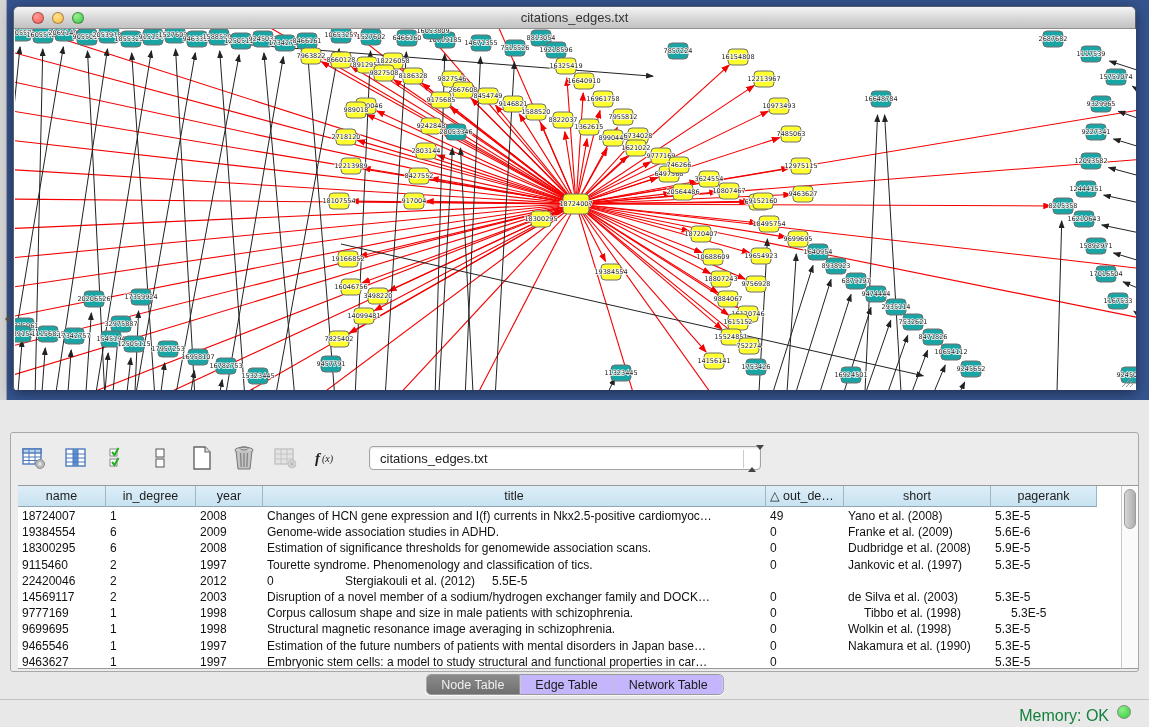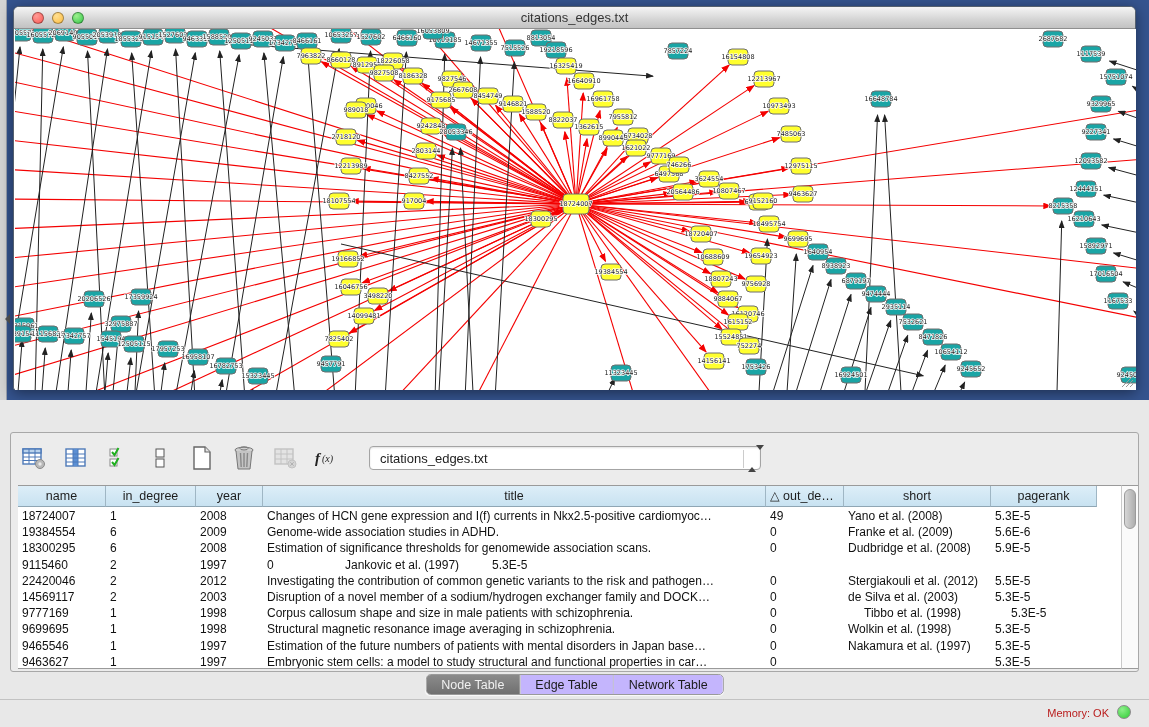--- a/index.html
+++ b/index.html
@@ -52,21 +52,21 @@
   #vthumb{position:absolute;left:2px;top:3px;width:12px;height:40px;border-radius:7px;
     background:linear-gradient(90deg,#d6d6d6,#aeaeae);border:1px solid #9b9b9b;}
   
   #tabs{position:absolute;left:50%;transform:translateX(-50%);top:274px;display:inline-flex;height:21px;
     border:1px solid #9a9a9a;border-radius:5px;overflow:hidden;background:#fcfcfc;box-shadow:0 1px 1px rgba(255,255,255,.8);}
   .tab{padding:0 15px;font-size:12.5px;line-height:20px;color:#1c1c1c;background:#c4b5fd;border-right:1px solid #c4c4c4;cursor:pointer;}
   .tab:last-child{border-right:none;}
   .tab.sel{background:linear-gradient(#8b8b8b,#707070);color:#f0f0f0;}
   
   #statusbar{position:absolute;left:0;top:299px;width:100%;height:28px;border-top:1px solid #c2c2c2;background:#e8e8e8;}
-  #mem-label{position:absolute;right:40px;top:7px;font-size:11px;color:#b91c1c;}
+  #mem-label{position:absolute;right:40px;top:7px;font-size:16px;color:#15803d;}
   #mem-dot{position:absolute;right:18px;top:5px;width:14px;height:14px;border-radius:50%;
     background:radial-gradient(circle at 35% 30%,#8df08a,#2fcc35);border:1px solid #8a8a8a;}
   
   text.nlabel{font-family:"DejaVu Sans",sans-serif;font-size:6.5px;fill:#1a1a1a;
     paint-order:stroke;stroke:#ffffff;stroke-width:1.4px;text-anchor:middle;}
 </style>
 </head>
 <body>
 
 <div id="desktop">
@@ -617,29 +617,29 @@
             <div class="tcell" style="width: 67px;">2008</div>
             <div class="tcell" style="width: 503px;">Estimation of significance thresholds for genomewide association scans.</div>
             <div class="tcell" style="width: 78px;">0</div>
             <div class="tcell" style="width: 147px;">Dudbridge et al. (2008)</div>
             <div class="tcell" style="width: 106px;">5.9E-5</div>
           </div>
           <div class="trow">
             <div class="tcell" style="width: 88px;">9115460</div>
             <div class="tcell" style="width: 90px;">2</div>
             <div class="tcell" style="width: 67px;">1997</div>
+            <div class="tcell" style="width: 503px;">Tourette syndrome. Phenomenology and classification of tics.</div>
             <div class="tcell" style="width: 78px;">0</div>
             <div class="tcell" style="width: 147px;">Jankovic et al. (1997)</div>
             <div class="tcell" style="width: 106px;">5.3E-5</div>
           </div>
           <div class="trow">
             <div class="tcell" style="width: 88px;">22420046</div>
             <div class="tcell" style="width: 90px;">2</div>
             <div class="tcell" style="width: 67px;">2012</div>
-            <div class="tcell" style="width: 503px;">Investigating the contribution of common genetic variants to the risk and pathogen…</div>
             <div class="tcell" style="width: 78px;">0</div>
             <div class="tcell" style="width: 147px;">Stergiakouli et al. (2012)</div>
             <div class="tcell" style="width: 106px;">5.5E-5</div>
           </div>
           <div class="trow">
             <div class="tcell" style="width: 88px;">14569117</div>
             <div class="tcell" style="width: 90px;">2</div>
             <div class="tcell" style="width: 67px;">2003</div>
             <div class="tcell" style="width: 503px;">Disruption of a novel member of a sodium/hydrogen exchanger family and DOCK…</div>
             <div class="tcell" style="width: 78px;">0</div>
@@ -663,21 +663,21 @@
             <div class="tcell" style="width: 78px;">0</div>
             <div class="tcell" style="width: 147px;">Wolkin et al. (1998)</div>
             <div class="tcell" style="width: 106px;">5.3E-5</div>
           </div>
           <div class="trow">
             <div class="tcell" style="width: 88px;">9465546</div>
             <div class="tcell" style="width: 90px;">1</div>
             <div class="tcell" style="width: 67px;">1997</div>
             <div class="tcell" style="width: 503px;">Estimation of the future numbers of patients with mental disorders in Japan base…</div>
             <div class="tcell" style="width: 78px;">0</div>
-            <div class="tcell" style="width: 147px;">Nakamura et al. (1997)</div>
+            <div class="tcell" style="width: 147px;">Nakamura et al. (1990)</div>
             <div class="tcell" style="width: 106px;">5.3E-5</div>
           </div>
           <div class="trow">
             <div class="tcell" style="width: 88px;">9463627</div>
             <div class="tcell" style="width: 90px;">1</div>
             <div class="tcell" style="width: 67px;">1997</div>
             <div class="tcell" style="width: 503px;">Embryonic stem cells: a model to study structural and functional properties in car…</div>
             <div class="tcell" style="width: 78px;">0</div>
             <div class="tcell" style="width: 147px; margin-top: 28px;">Hescheler et al. (1997)</div>
             <div class="tcell" style="width: 106px;">5.3E-5</div>

